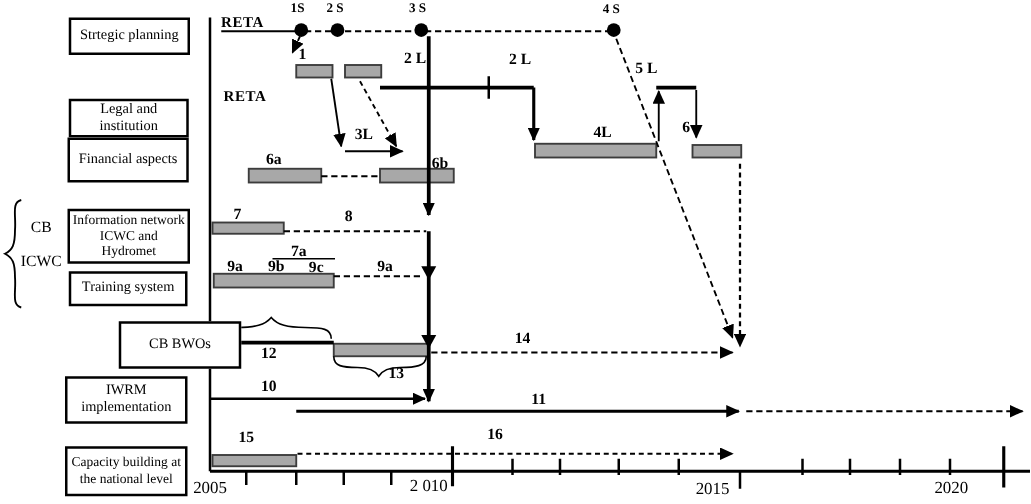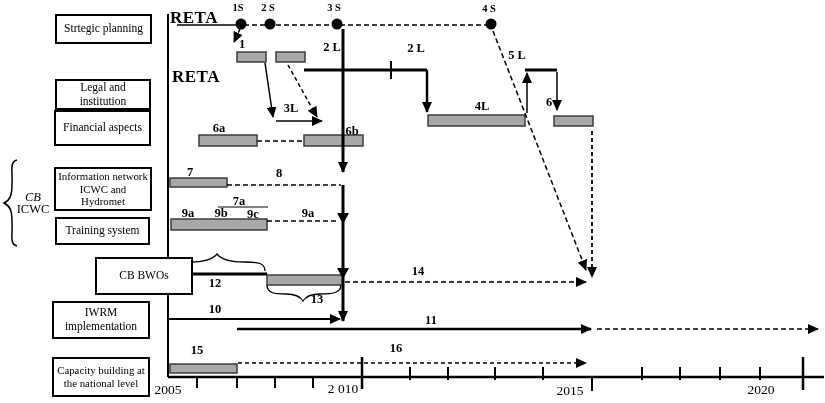--- a/index.html
+++ b/index.html
@@ -7,21 +7,21 @@
   .fig { position:relative; width:825px; height:403px; background:#fff;
          font-family:"Liberation Serif","DejaVu Serif",serif; color:#000; overflow:hidden; }
   .fig svg { position:absolute; left:0; top:0; }
   .box { position:absolute; border:2px solid #000; background:#fff;
          display:flex; align-items:center; justify-content:center; text-align:center;
          font-size:11.5px; line-height:1.18; padding:1px 2px; }
   .box.sm { font-size:10.8px; }
   .lbl { position:absolute; transform:translate(-50%,-50%); font-weight:bold;
          font-size:12.5px; white-space:nowrap; }
   .ms  { font-size:10.5px; }
-  .reta { font-size:17px; letter-spacing:0.5px; }
+  .reta { font-size:12px; letter-spacing:0.5px; }
   .yr  { position:absolute; transform:translate(-50%,-50%); font-size:13.5px;
          font-weight:normal; white-space:nowrap; }
   .grp { position:absolute; transform:translate(-50%,-50%); font-weight:normal;
          font-size:12.5px; white-space:nowrap; }
 </style>
 </head>
 <body>
 
 <div class="fig">
 
@@ -135,21 +135,21 @@
 
   <div class="box" style="left:55px; top:14px;  width:97px; height:30px;">Strtegic planning</div>
   <div class="box" style="left:55px; top:79px;  width:96px; height:31px;">Legal and institution</div>
   <div class="box sm" style="left:54px; top:167px; width:98px; height:44px;">Information network ICWC and Hydromet</div>
   <div class="box" style="left:54px; top:110px; width:97px; height:36px;">Financial aspects</div>
   <div class="box" style="left:55px; top:217px; width:95px; height:28px;">Training system</div>
   <div class="box" style="left:52px; top:257px; width:98px; height:38px;margin-left:43px;">CB BWOs</div>
   <div class="box" style="left:52px; top:301px; width:98px; height:38px;">IWRM implementation</div>
   <div class="box sm" style="left:52px; top:357px; width:98px; height:40px;">Capacity building at the national level</div>
 
-  <span class="grp" style="left:33px; top:197px;font-style:italic;">CB</span>
+  <span class="grp" style="left:33px; top:182px;">CB</span>
   <span class="grp" style="left:33px; top:209px;text-align:center;">ICWC</span>
 
   <span class="lbl reta" style="left:194px; top:18px;">RETA</span>
   <span class="lbl reta" style="left:196px; top:77px;">RETA</span>
 
   <span class="lbl ms" style="left:238px; top:7px;">1S</span>
   <span class="lbl ms" style="left:268px; top:7px;">2 S</span>
   <span class="lbl ms" style="left:334px; top:7px;">3 S</span>
   <span class="lbl ms" style="left:489px; top:8px;">4 S</span>
 

